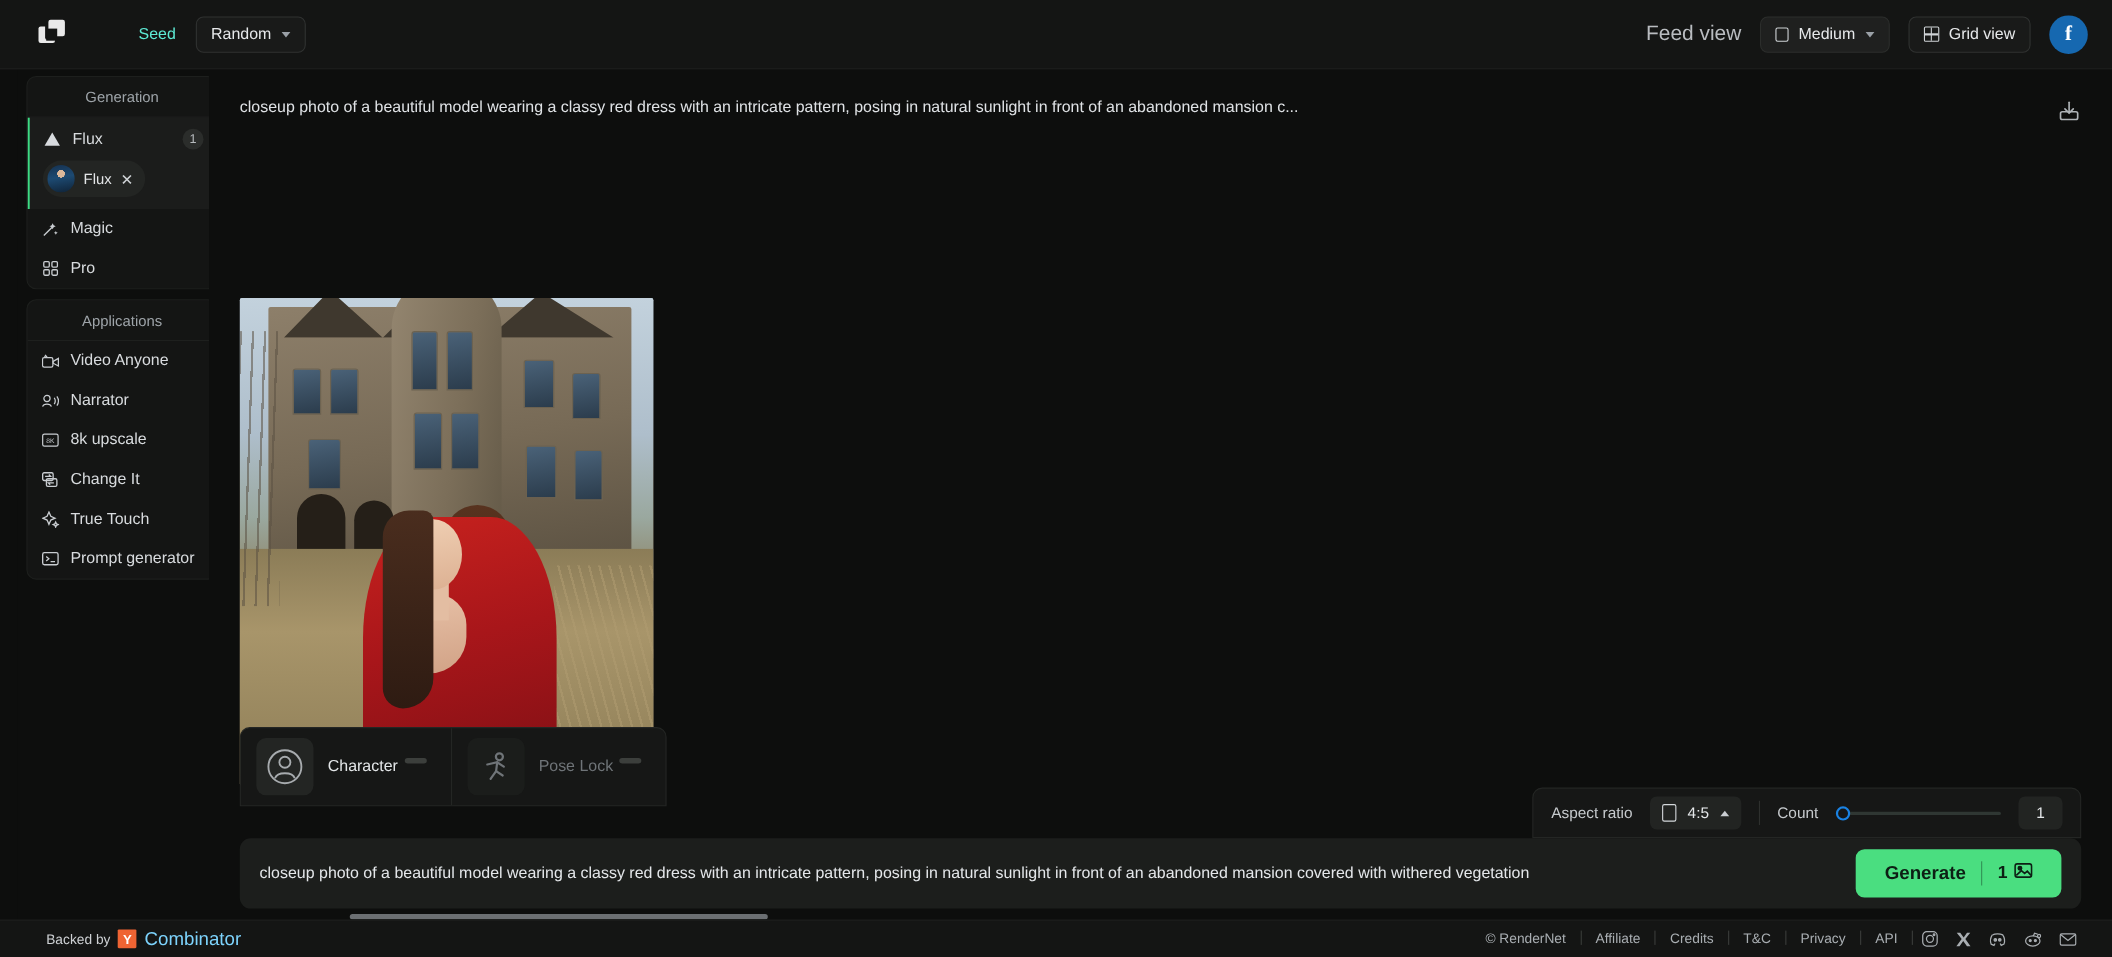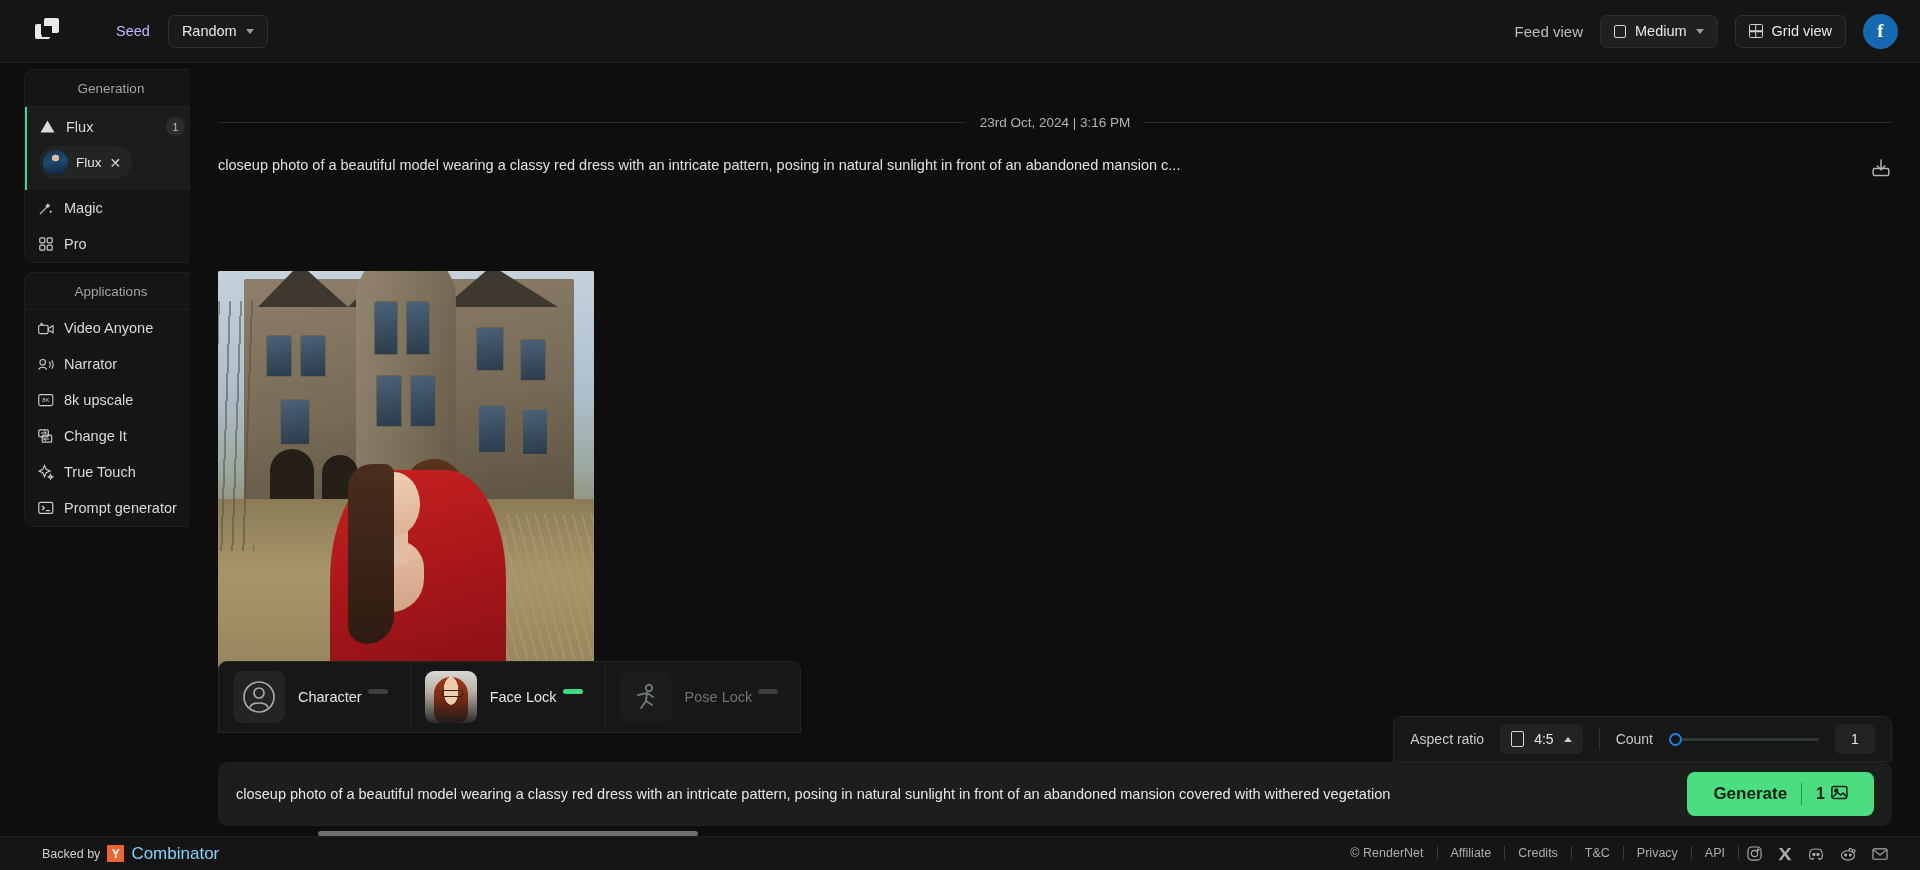--- a/index.html
+++ b/index.html
@@ -29,42 +29,42 @@
   .logo-mark .sq2 {
     position: absolute; left: 9px; top: 0; width: 15px; height: 15px;
     background: #e9e9e9; border-radius: 2px;
     box-shadow: -3px 3px 0 0 #141514;
   }
   .logo-mark .cut {
     position: absolute; left: 7px; top: 8px; width: 10px; height: 11px;
     background: #141514;
   }
 
-  #seed-label { font-size: 14.5px; color: #c4b5fd; margin-left: 21px; }
+  #seed-label { font-size: 14.5px; color: #5eead4; margin-left: 31px; }
   .hdr-btn {
     display: inline-flex; align-items: center; gap: 9px;
     height: 33px; padding: 0 13px;
     border: 1px solid #303231; border-radius: 7px;
     background: #191a19; font-size: 14.5px; color: #e6e8ea;
     cursor: pointer; white-space: nowrap;
   }
   #seed-select { margin-left: 18px; }
   .caret-down {
     width: 0; height: 0; border-left: 4.5px solid transparent;
     border-right: 4.5px solid transparent; border-top: 5px solid #9aa0a6;
   }
   .caret-up {
     width: 0; height: 0; border-left: 4.5px solid transparent;
     border-right: 4.5px solid transparent; border-bottom: 5px solid #c9cdd1;
   }
   #hdr-right {
     margin-left: auto; display: flex; align-items: center; gap: 17px;
     padding-right: 22px;
   }
-  #feed-view-label { font-size: 15px; color: #b9bcc0; }
+  #feed-view-label { font-size: 19px; color: #b9bcc0; }
   #size-select { background: #1f201f; border-color: #2c2e2c; }
   .sq-icon {
     width: 12px; height: 13px; border: 1.6px solid #cfd3d6; border-radius: 2px;
   }
   .grid-icon {
     width: 14px; height: 14px; position: relative;
     border: 1.5px solid #cfd3d6; border-radius: 1.5px;
   }
   .grid-icon::before {
     content: ""; position: absolute; left: 50%; top: 0; width: 1.5px;
@@ -498,25 +498,20 @@
         <span>Prompt generator</span>
       </div>
     </div>
 
     <div id="sidebar-scroll"></div>
   </div>
 
   <div id="main">
     <div id="feed">
 
-      <div id="date-divider">
-        <div class="rule"></div>
-        <span>23rd Oct, 2024 | 3:16 PM</span>
-        <div class="rule"></div>
-      </div>
 
       <div id="prompt-row">
         <div id="feed-prompt">closeup photo of a beautiful model wearing a classy red dress with an intricate pattern, posing in natural sunlight in front of an abandoned mansion c...</div>
         <div id="download-btn">
           <svg width="22" height="22" viewBox="0 0 22 22" fill="none" stroke="#aeb3b7" stroke-width="1.5" stroke-linecap="round">
             <path d="M11 3 V12.2"></path>
               <path d="M7.2 9 L11 12.8 L14.8 9"></path>
             <rect x="3.2" y="11.6" width="15.6" height="7" rx="1.6"></rect>
           </svg>
         </div>
@@ -567,27 +562,20 @@
               <circle cx="18" cy="14" r="5"></circle>
             <path d="M9 28.5 C11 22.5 25 22.5 27 28.5"></path>
           </svg>
         </span>
         <span class="lock-text">
           <span class="lock-label">Character</span>
           <span class="lock-pill"></span>
         </span>
       </div>
 
-      <div class="lock-item">
-        <span class="lock-thumb facepic"></span>
-        <span class="lock-text">
-          <span class="lock-label">Face Lock</span>
-          <span class="lock-pill on"></span>
-        </span>
-      </div>
 
       <div class="lock-item">
         <span class="lock-thumb" style="background:#1b1d1b">
           <svg width="34" height="34" viewBox="0 0 34 34" fill="none" stroke="#6f7478" stroke-width="2" stroke-linecap="round">
             <circle cx="20" cy="8" r="3.2"></circle>
             <path d="M9 15 L18 13 L24 17"></path>
               <path d="M18 13 L17 21 L12 28"></path>
               <path d="M17 21 L23 25"></path>
           </svg>
         </span>

